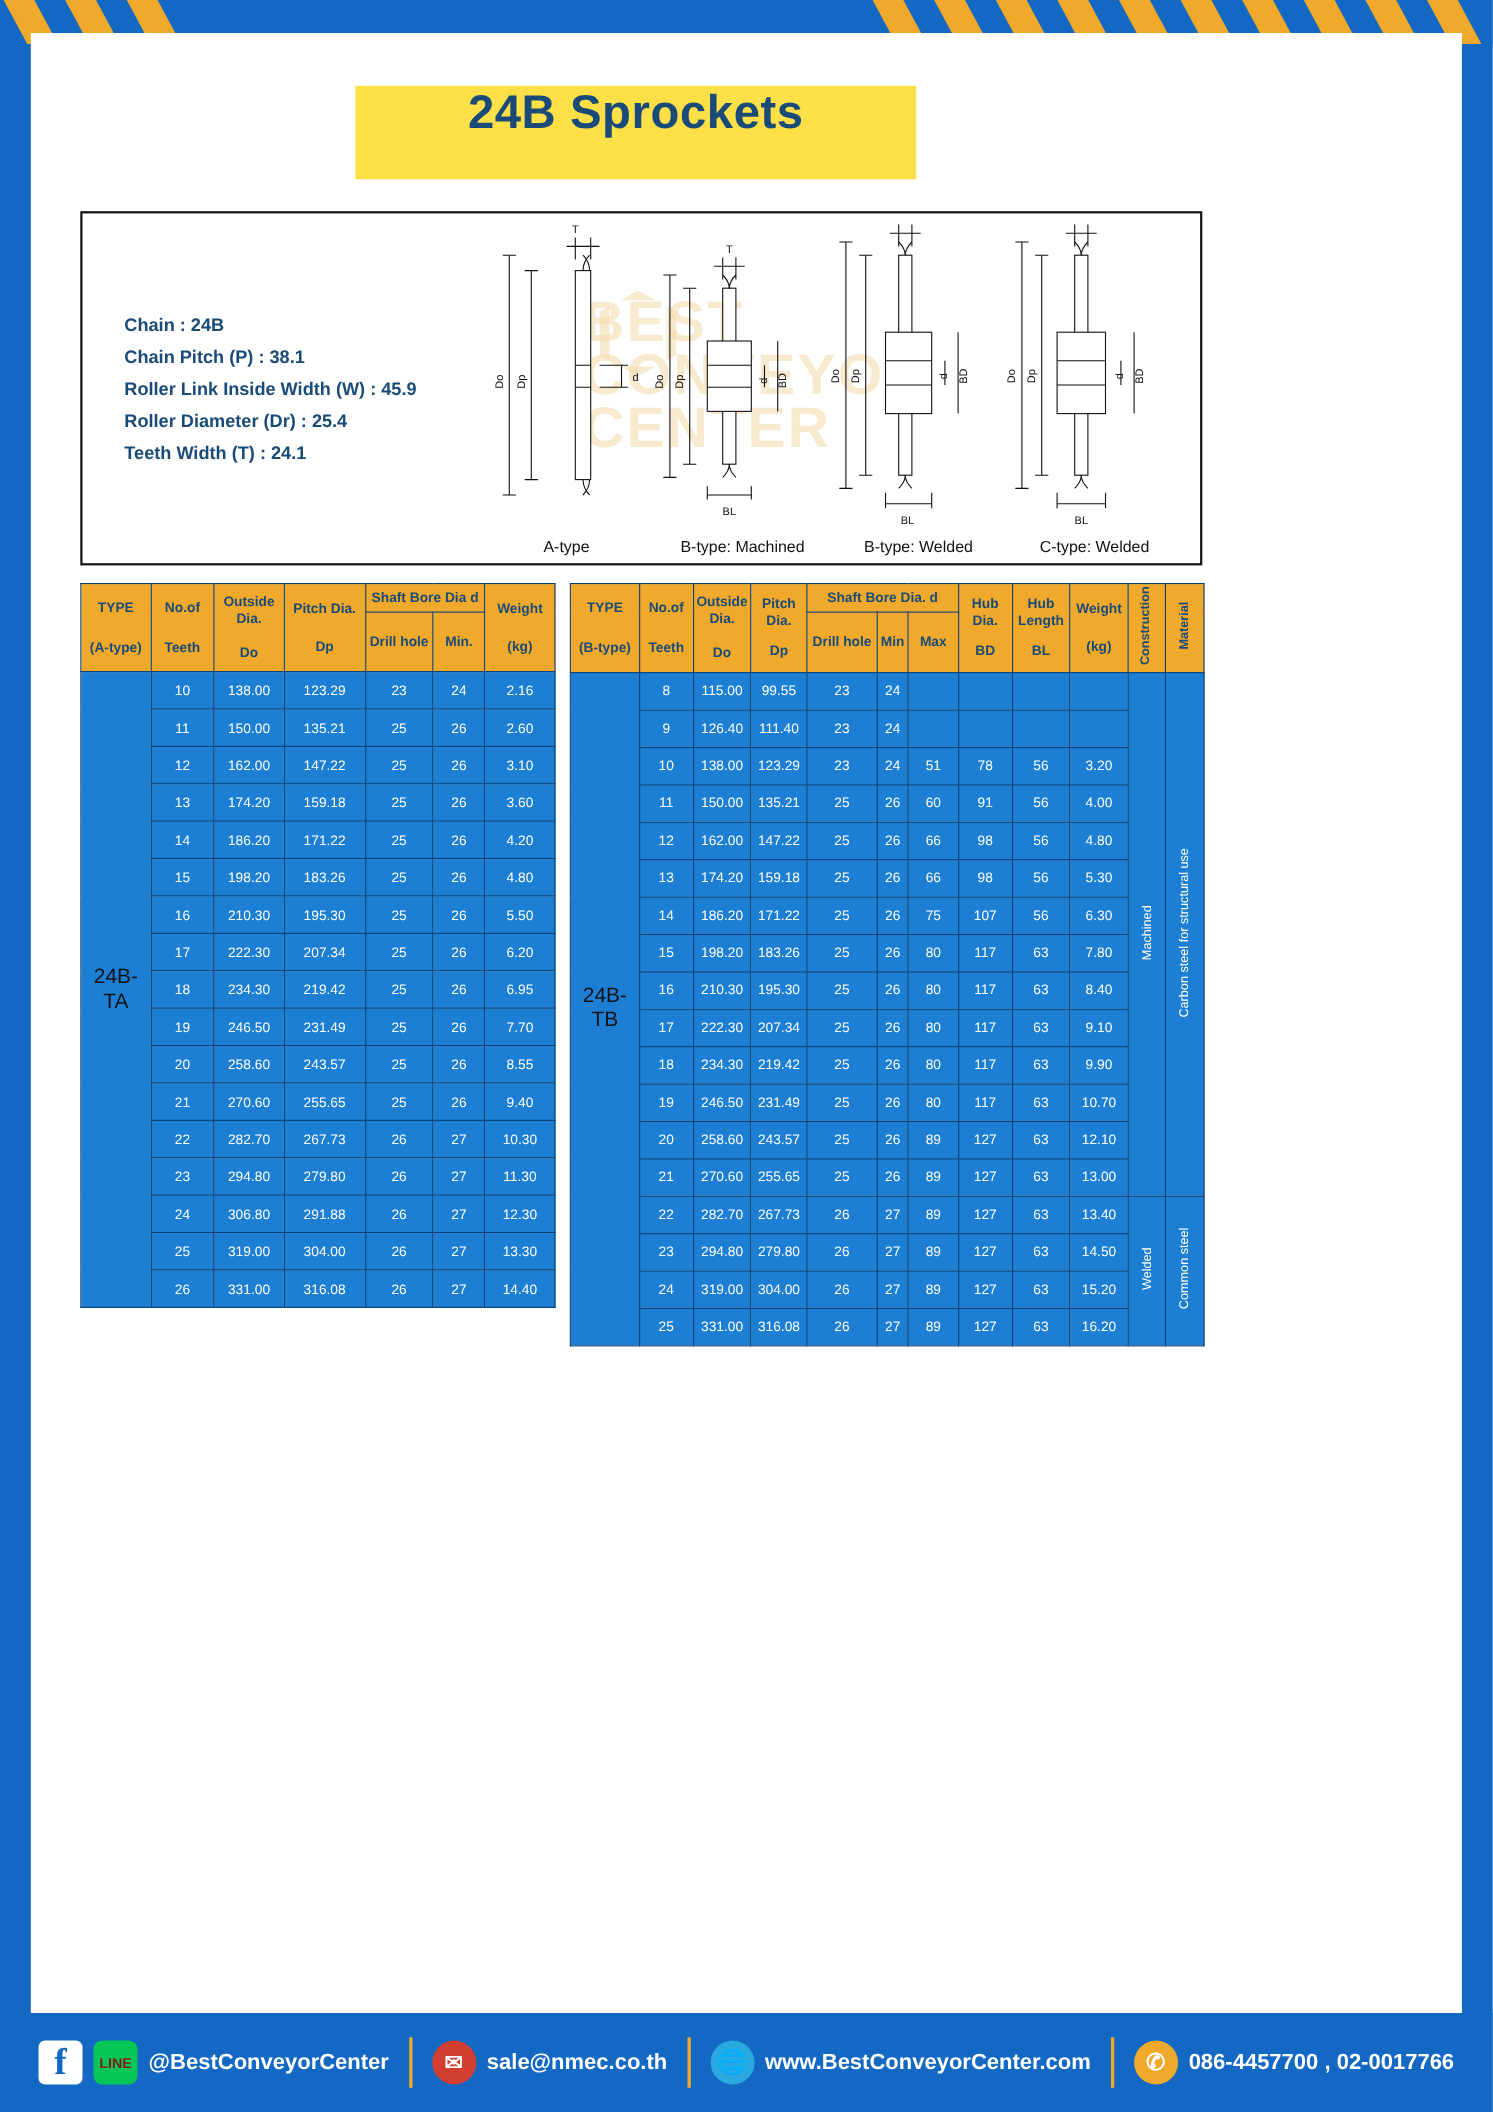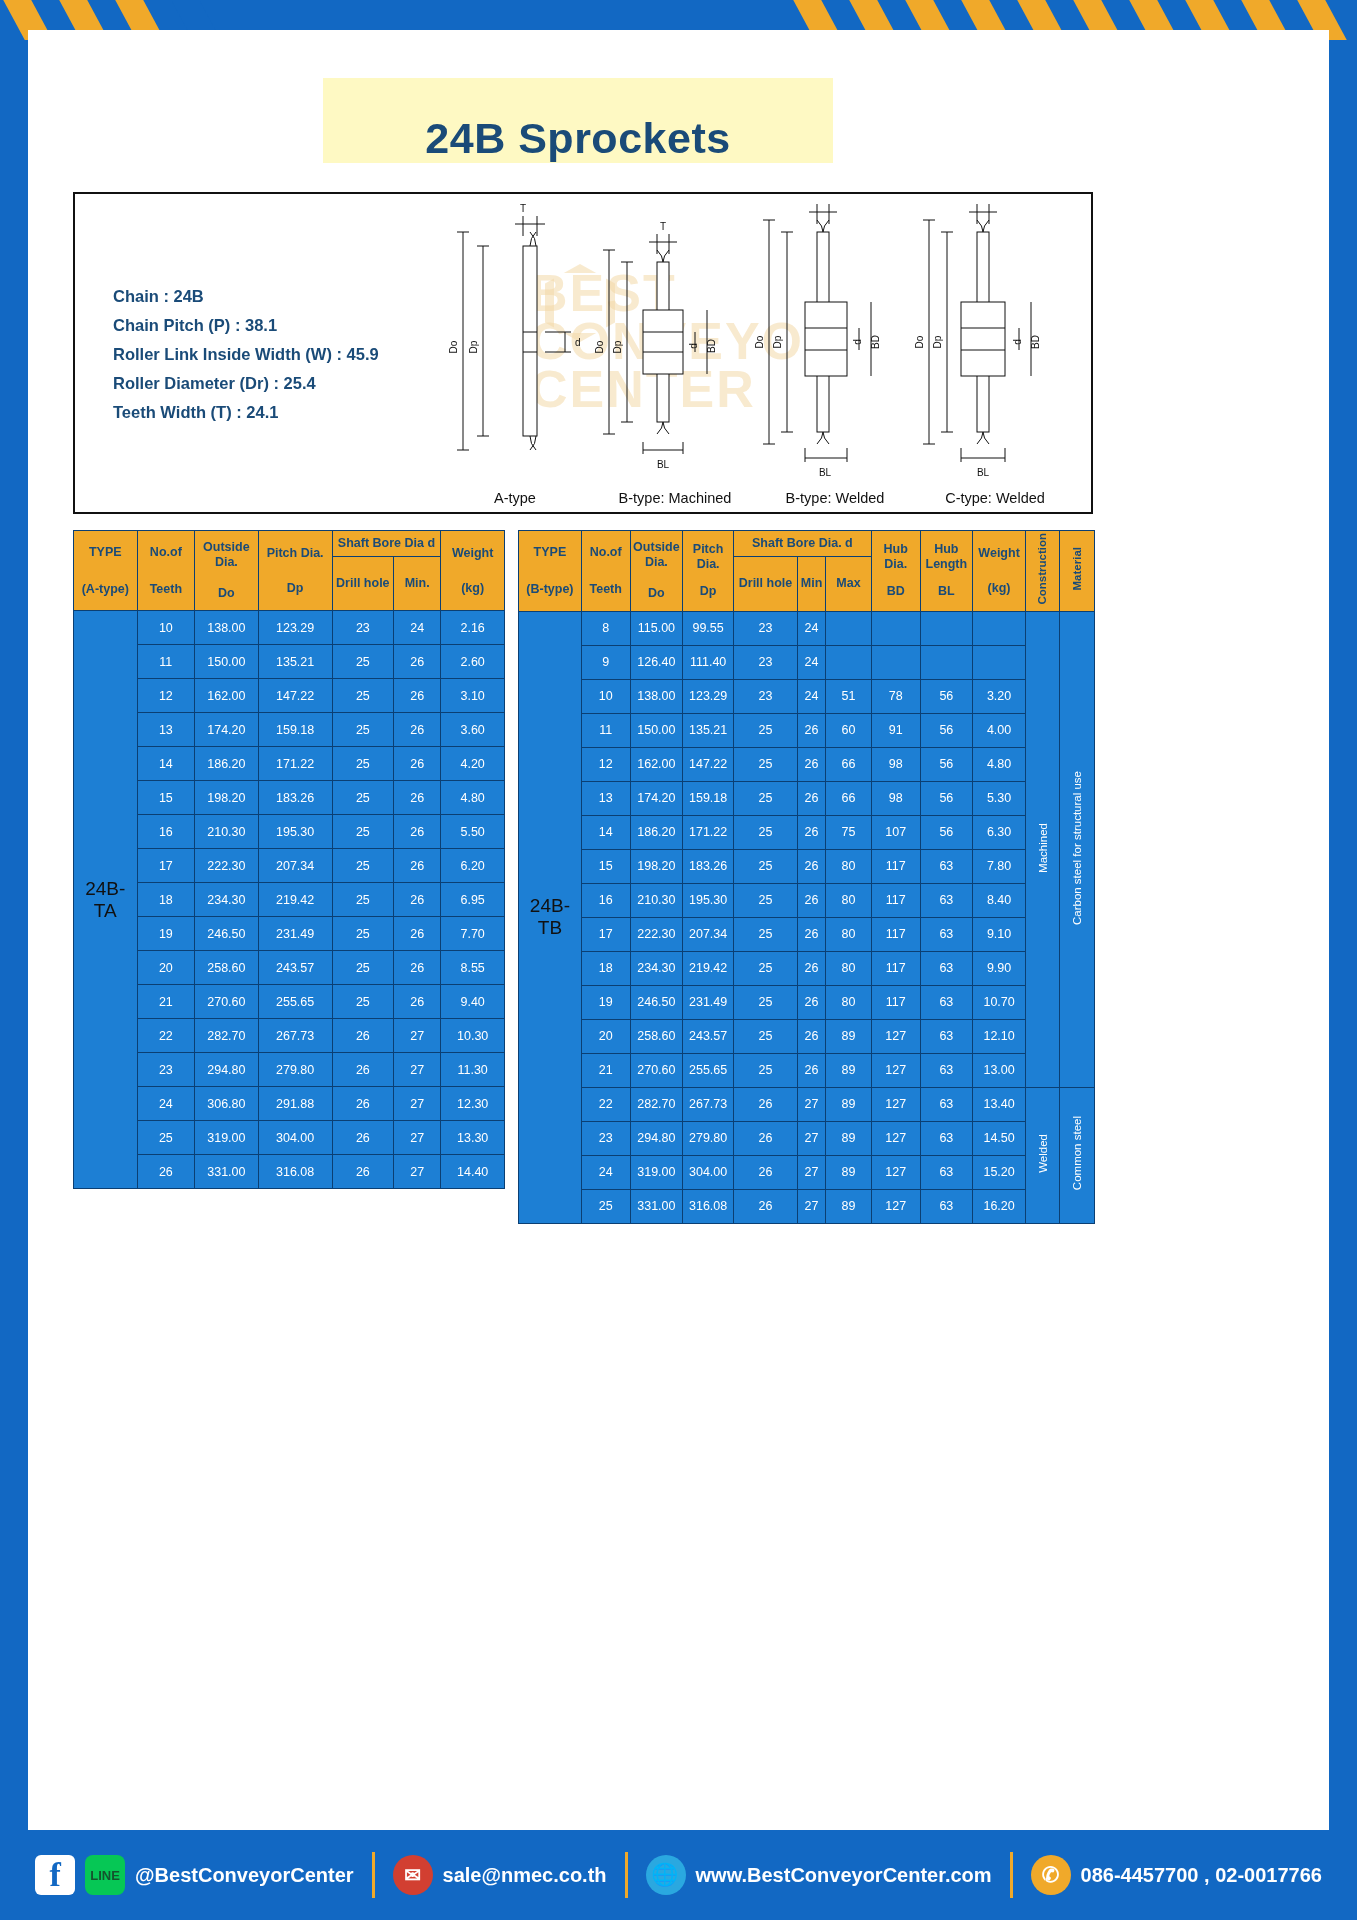--- a/index.html
+++ b/index.html
@@ -26,22 +26,22 @@
   .sheet{
     position:absolute;
     left:28px; top:30px;
     width:1301px; height:1800px;
     background:#ffffff;
   }
   
   .title-bar{
     position:absolute; left:295px; top:48px;
     width:510px; height:85px;
-    background:#fef9c3;
-    display:flex; align-items:flex-end; justify-content:center;
+    background:#fde047;
+    display:flex; align-items:flex-start; justify-content:center;
   }
   .title-bar h1{
     margin:0;
     font-size:43px; font-weight:bold; color:#1a4b78;
     letter-spacing:0.5px;
   }
   
   .spec-box{
     position:absolute; left:45px; top:162px;
     width:1020px; height:322px;
@@ -111,21 +111,21 @@
     display:flex; align-items:center; justify-content:center;
   }
   .f-item{
     display:flex; align-items:center; gap:10px;
     color:#fff; font-weight:bold; font-size:20px;
     padding:0 18px; white-space:nowrap;
   }
   .f-sep{ width:3px; height:46px; background:#f0a92a; }
   .ic{ width:40px; height:40px; border-radius:50%; display:flex; align-items:center; justify-content:center; }
   .ic.fb{ background:#fff; color:#1268c3; font-size:34px; font-weight:bold; font-family:"Liberation Serif",serif; border-radius:6px; }
-  .ic.line{ background:#06c755; color:#14532d; font-size:13px; border-radius:8px; font-weight:bold;}
+  .ic.line{ background:#06c755; color:#7f1d1d; font-size:13px; border-radius:8px; font-weight:bold;}
   .ic.mail{ background:#d23f31; color:#fff; font-size:20px; }
   .ic.web{ background:#2aa8e0; color:#fff; font-size:22px; }
   .ic.tel{ background:#f0a92a; color:#fff; font-size:21px; }
 </style>
 </head>
 <body>
 
 <div class="chevron-band">
   <div class="chev" style="left:0px"></div>
   <div class="chev" style="left:56px"></div>

